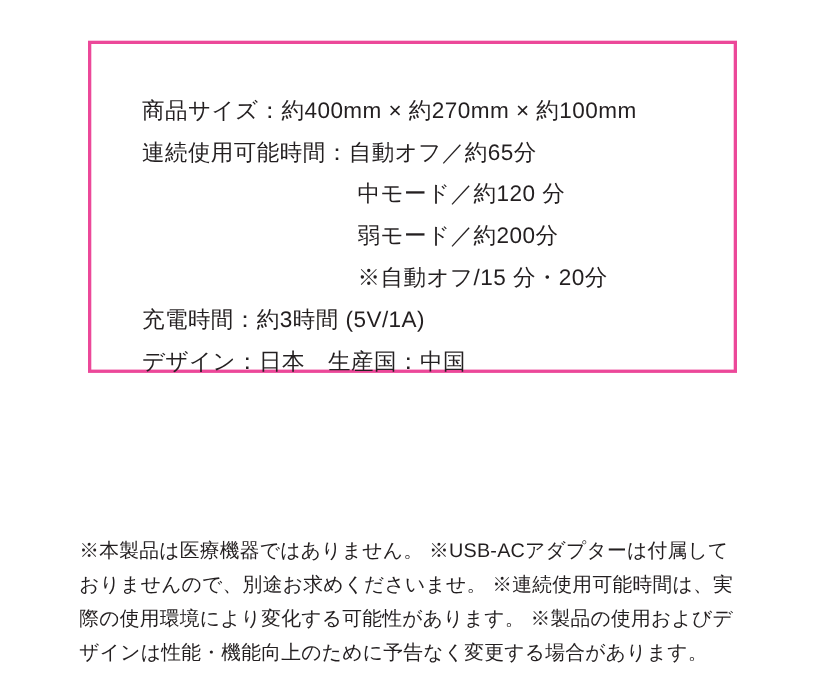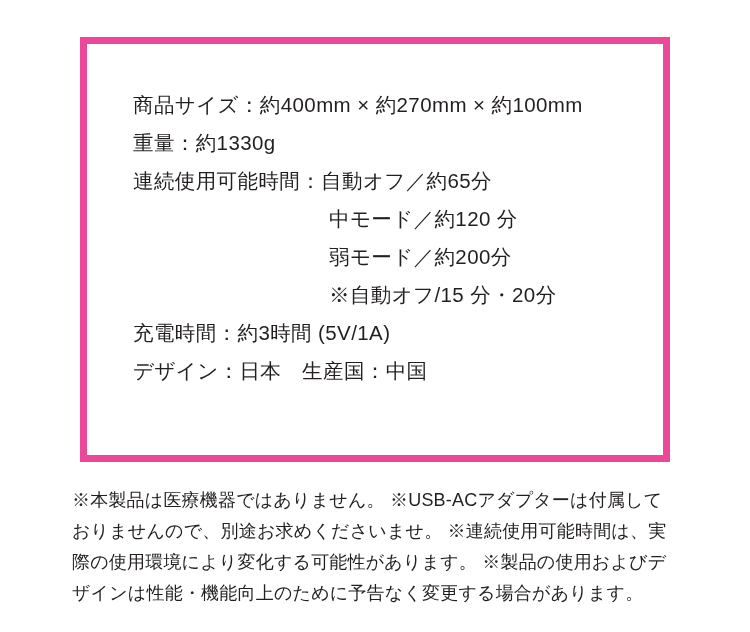--- a/index.html
+++ b/index.html
@@ -18,22 +18,22 @@
     position: relative;
     width: 750px;
     height: 632px;
     box-sizing: border-box;
   }
   .spec-box {
     position: absolute;
     left: 80px;
     top: 37px;
     width: 590px;
-    height: 425px;
-    border: 7px solid #ec4899;
+    height: 302px;
+    border: 3px solid #ec4899;
     box-sizing: border-box;
   }
   .spec-list {
     position: absolute;
     left: 46px;
     top: 42px;
     right: 20px;
   }
   .spec-row {
     display: block;
@@ -62,21 +62,20 @@
   }
 </style>
 </head>
 <body>
 
 <div class="page">
 
   <div class="spec-box">
     <div class="spec-list">
       <div class="spec-row">商品サイズ：約400mm × 約270mm × 約100mm</div>
-      <div class="spec-row">重量：約1330g</div>
       <div class="spec-row">連続使用可能時間：自動オフ／約65分</div>
       <div class="spec-row indent">中モード／約120 分</div>
       <div class="spec-row indent">弱モード／約200分</div>
       <div class="spec-row indent">※自動オフ/15 分・20分</div>
       <div class="spec-row">充電時間：約3時間 (5V/1A)</div>
       <div class="spec-row">デザイン：日本　生産国：中国</div>
     </div>
   </div>
 
   <div class="notes">

